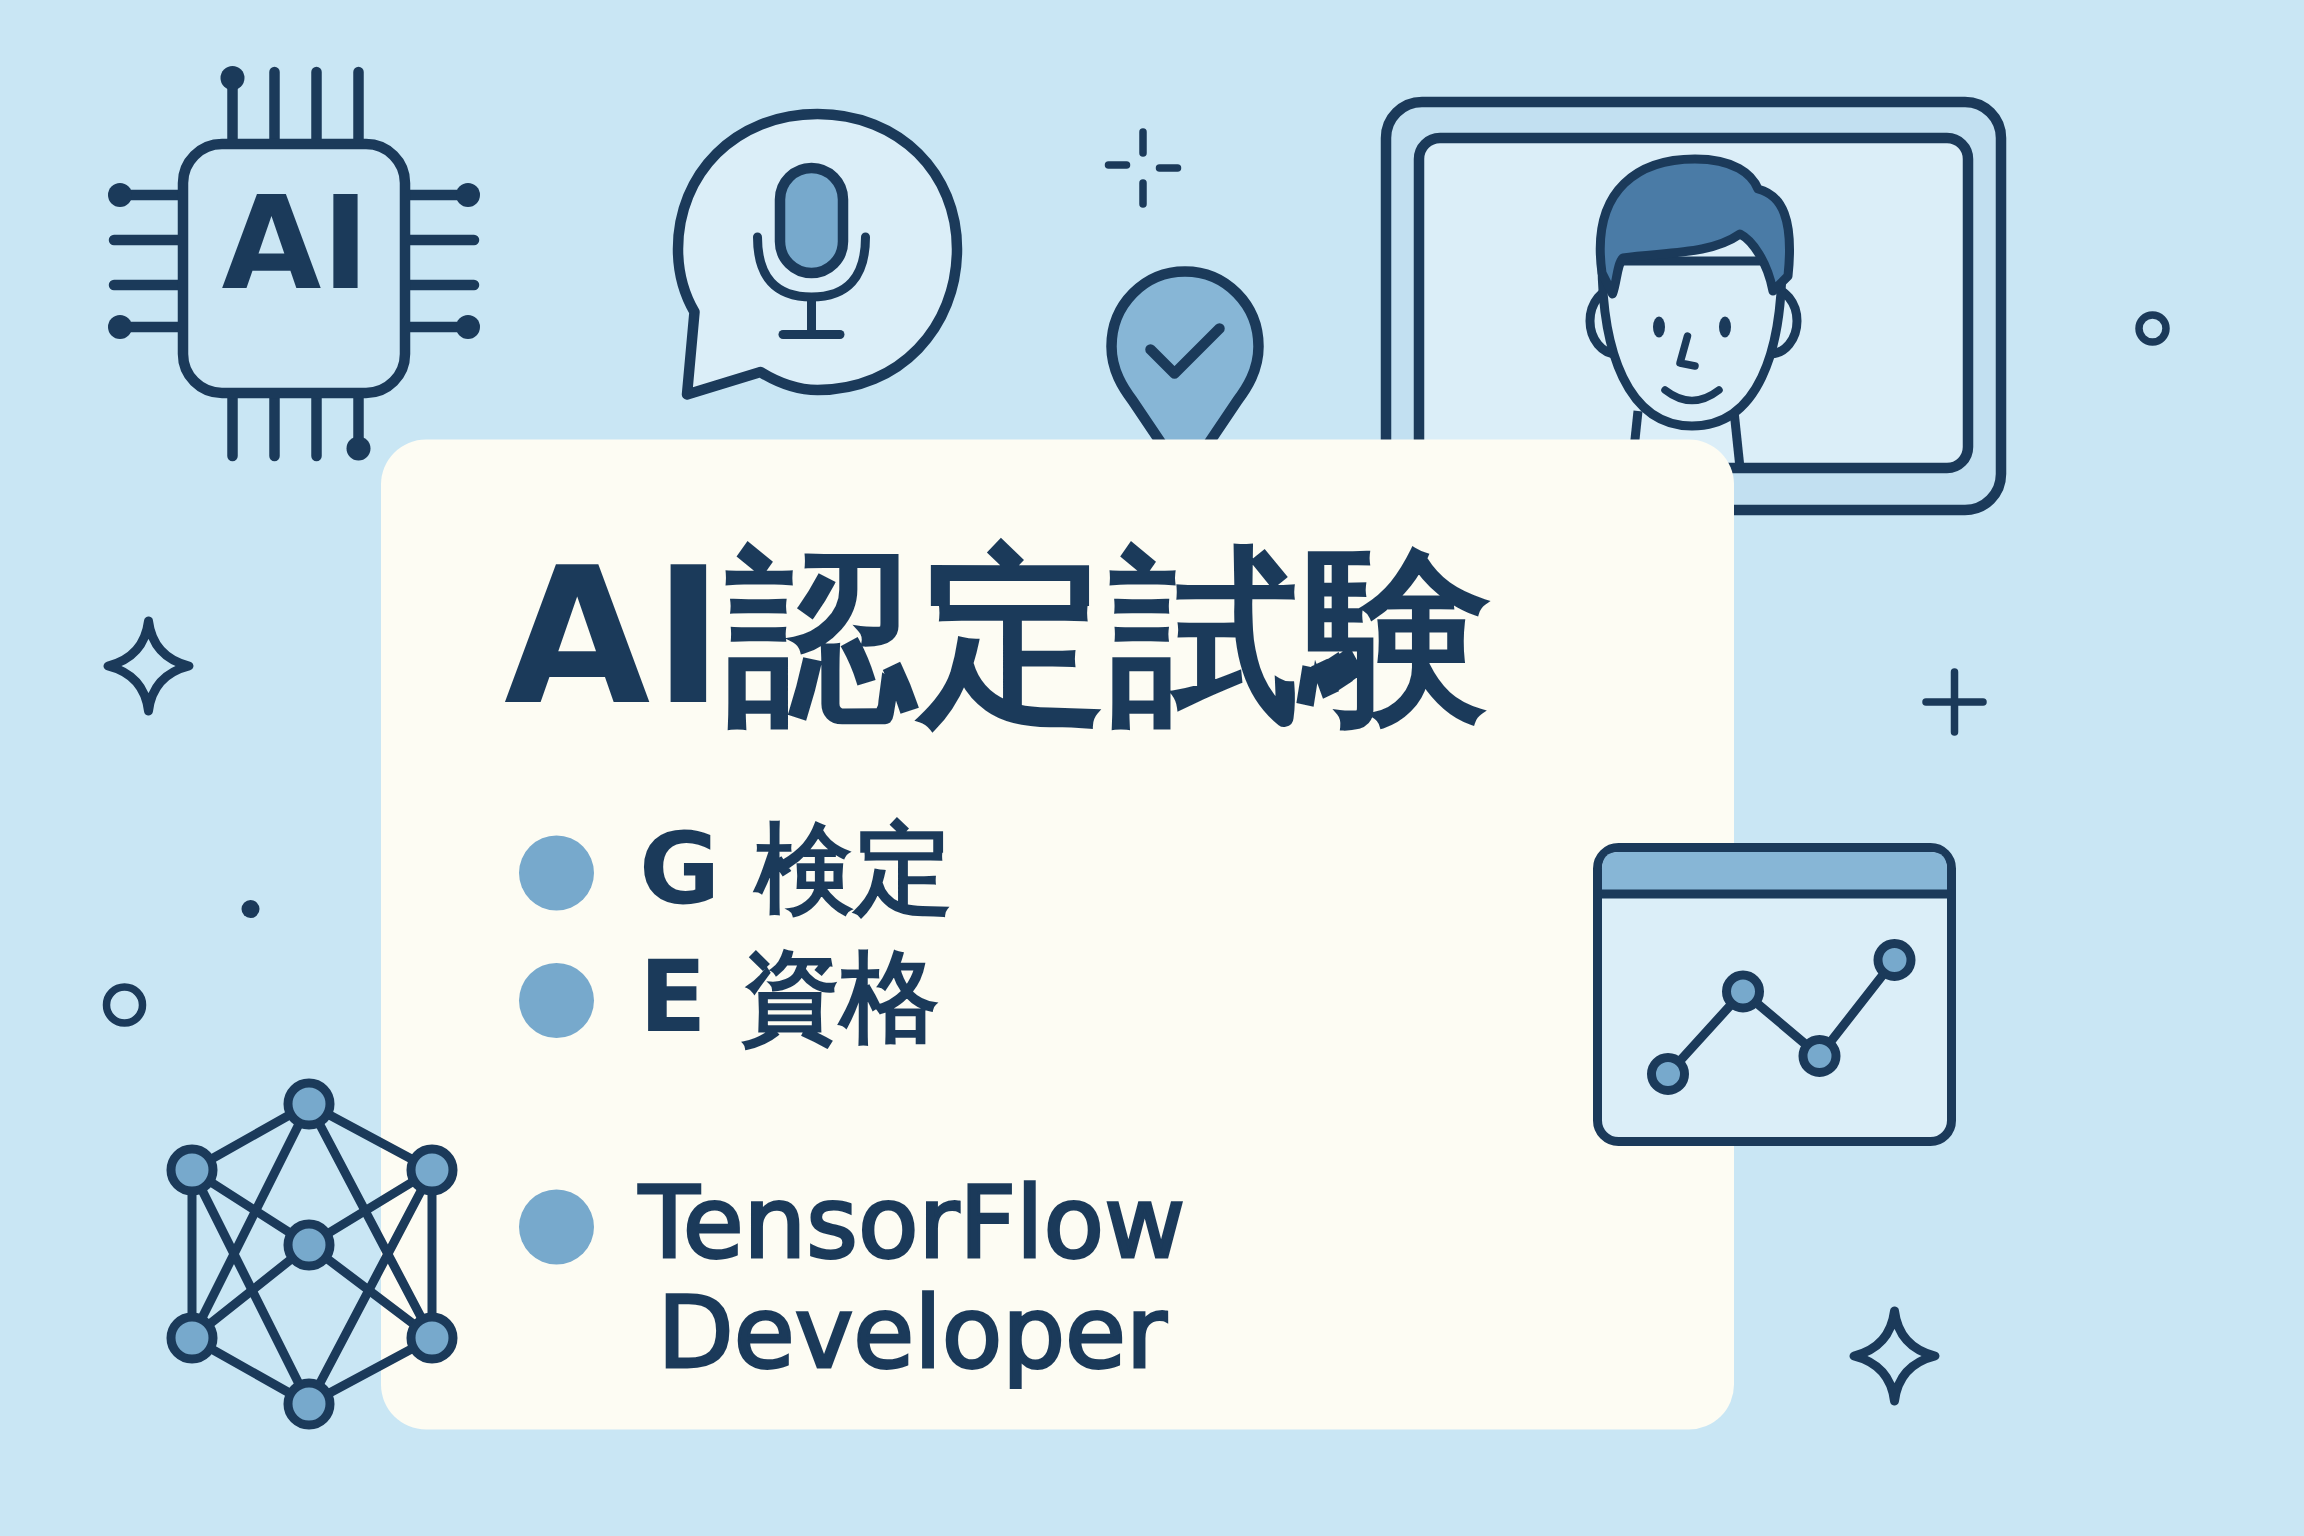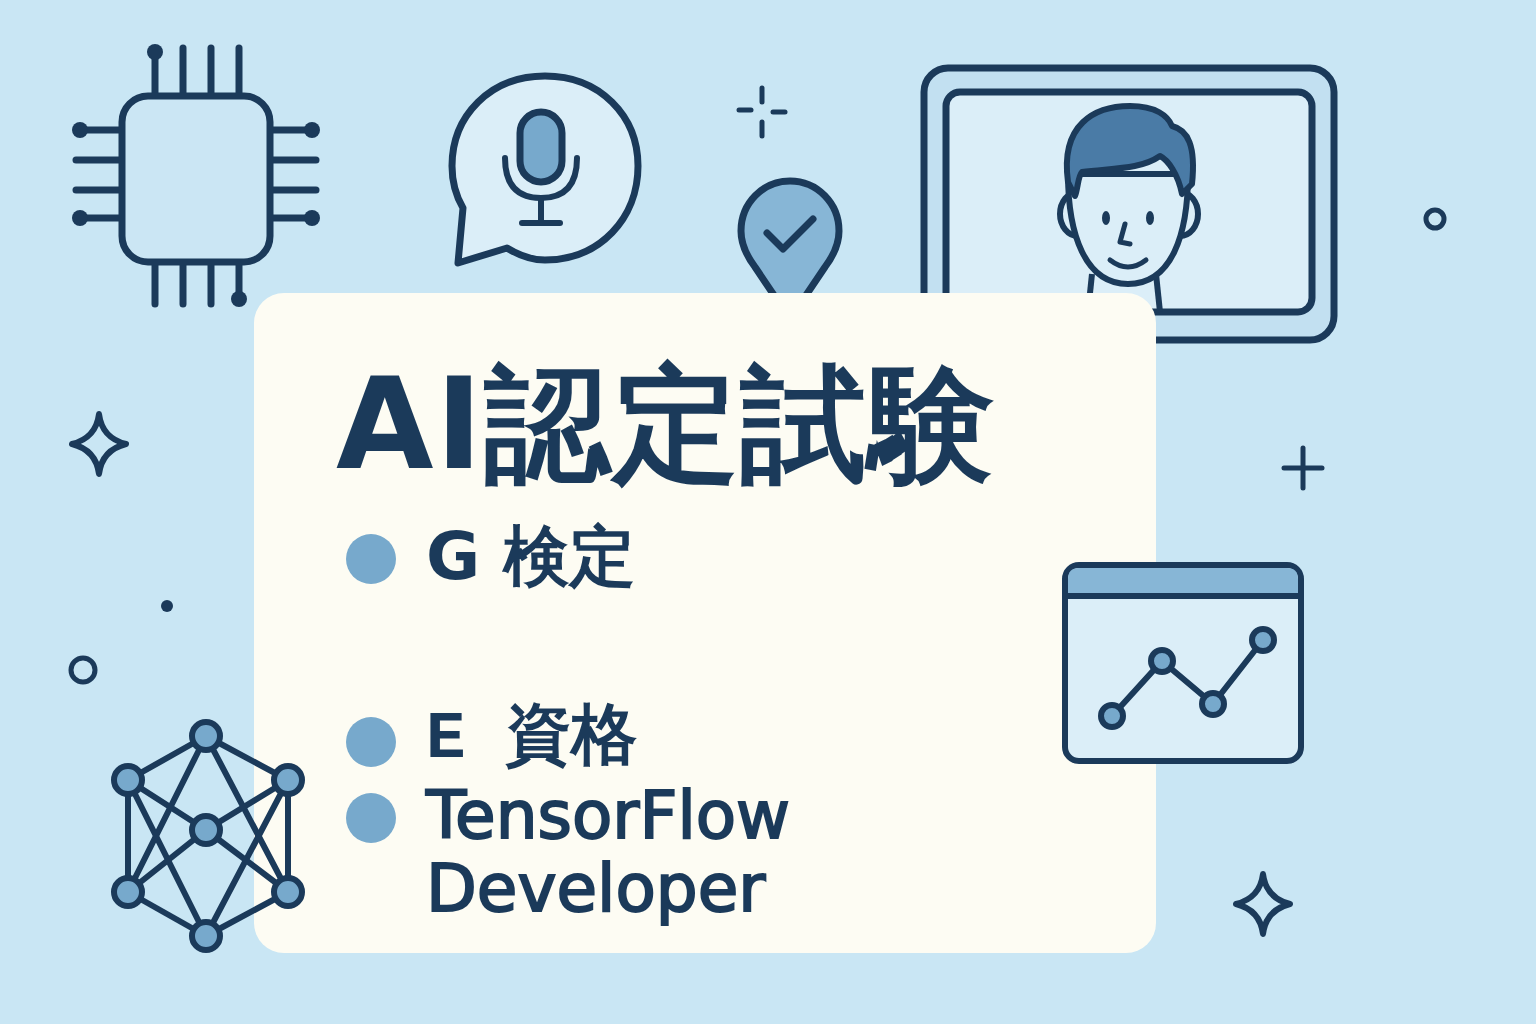--- a/index.html
+++ b/index.html
@@ -52,20 +52,21 @@
     </g>
     <g fill="#1b3a5a">
       <circle cx="85" cy="12" r="8"></circle>
         <circle cx="169" cy="259" r="8"></circle>
       <circle cx="10" cy="90" r="8"></circle>
         <circle cx="10" cy="178" r="8"></circle>
       <circle cx="242" cy="90" r="8"></circle>
         <circle cx="242" cy="178" r="8"></circle>
     </g>
   </svg>
+  <div class="abs" style="left:62px;top:80px;width:130px;text-align:center;font-size:86px;font-weight:bold;color:#1b3a5a;line-height:1;">AI</div>
 </div>
 
 <div class="abs" style="left:440px;top:70px;width:210px;height:200px;">
   <svg width="210" height="200" viewBox="0 0 210 200">
     <path d="M105 6 C50 6 12 46 12 96 C12 112 16 126 23 138 L18 193 L67 178 C80 186 92 190 105 190 C160 190 198 148 198 96 C198 46 160 6 105 6 Z" fill="#dbeef8" stroke="#1b3a5a" stroke-width="7" stroke-linejoin="round"></path>
     <rect x="80" y="42" width="42" height="70" rx="21" fill="#77a9cc" stroke="#1b3a5a" stroke-width="7"></rect>
     <path d="M65 88 Q65 128 101 128 Q137 128 137 88" fill="none" stroke="#1b3a5a" stroke-width="6" stroke-linecap="round"></path>
     <line x1="101" y1="128" x2="101" y2="152" stroke="#1b3a5a" stroke-width="6"></line>
     <line x1="82" y1="153" x2="120" y2="153" stroke="#1b3a5a" stroke-width="6" stroke-linecap="round"></line>
   </svg>
@@ -187,25 +188,25 @@
       <circle cx="52" cy="156" r="11"></circle>
         <circle cx="102" cy="101" r="11"></circle>
       <circle cx="153" cy="144" r="11"></circle>
         <circle cx="203" cy="80" r="11"></circle>
     </g>
   </svg>
 </div>
 
 <div class="title">AI認定試験</div>
 
-<div class="list-item" style="top:534px;">
+<div class="list-item" style="top:557px;">
   <span class="bullet"></span>
   <span class="item-text">G 検定</span>
 </div>
-<div class="list-item" style="top:717px;font-family:Liberation Mono, monospace;">
+<div class="list-item" style="top:642px;">
   <span class="bullet"></span>
   <span class="item-text">E 資格</span>
 </div>
-<div class="list-item" style="top:793px;">
+<div class="list-item" style="top:793px;text-align:center;">
   <span class="bullet"></span>
   <span class="item-text" style="font-weight:normal;-webkit-text-stroke:2px #1b3a5a;">TensorFlow
 Developer</span>
 </div>
 
 </body></html>

